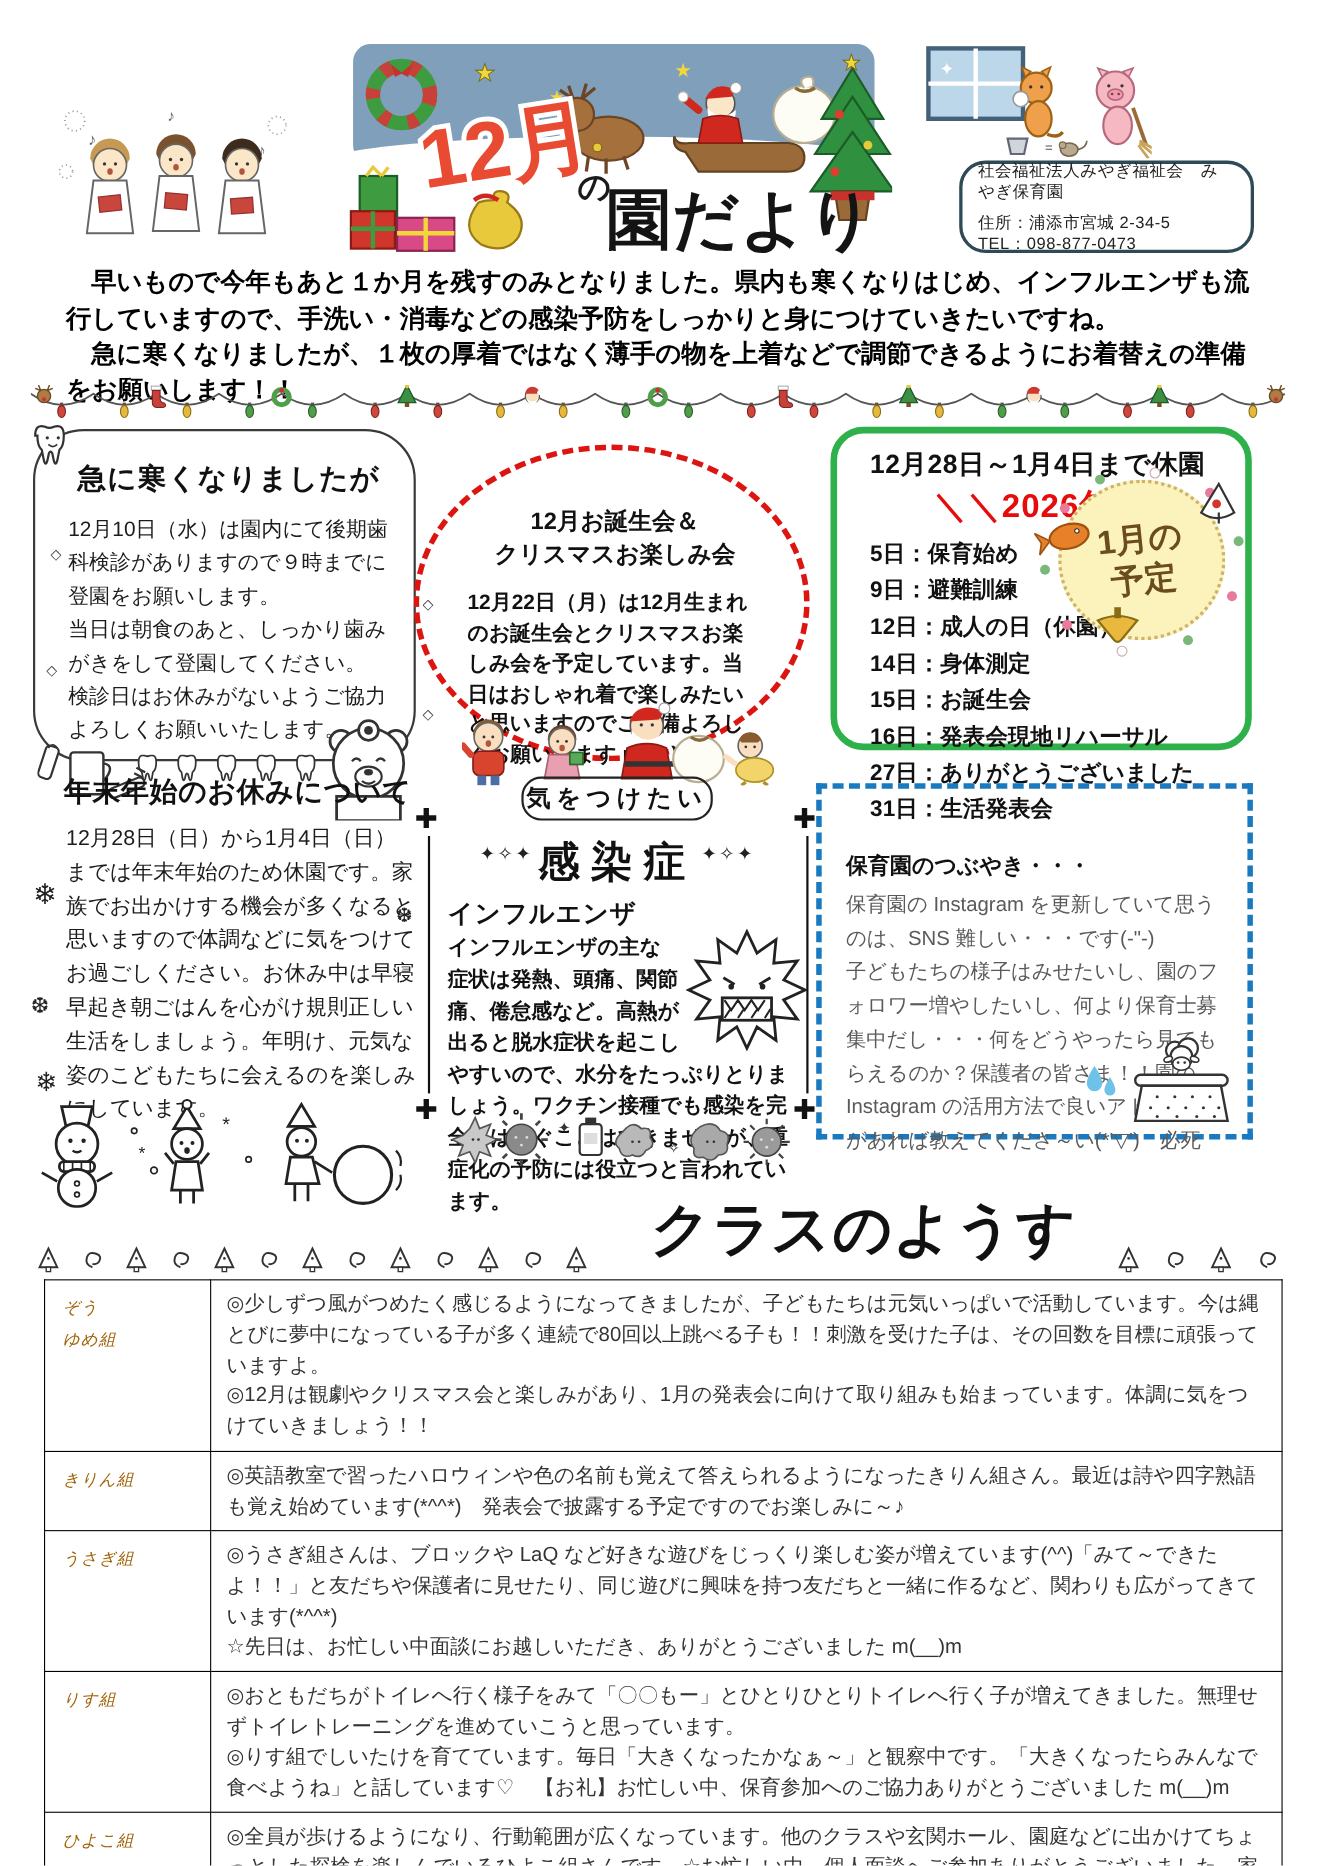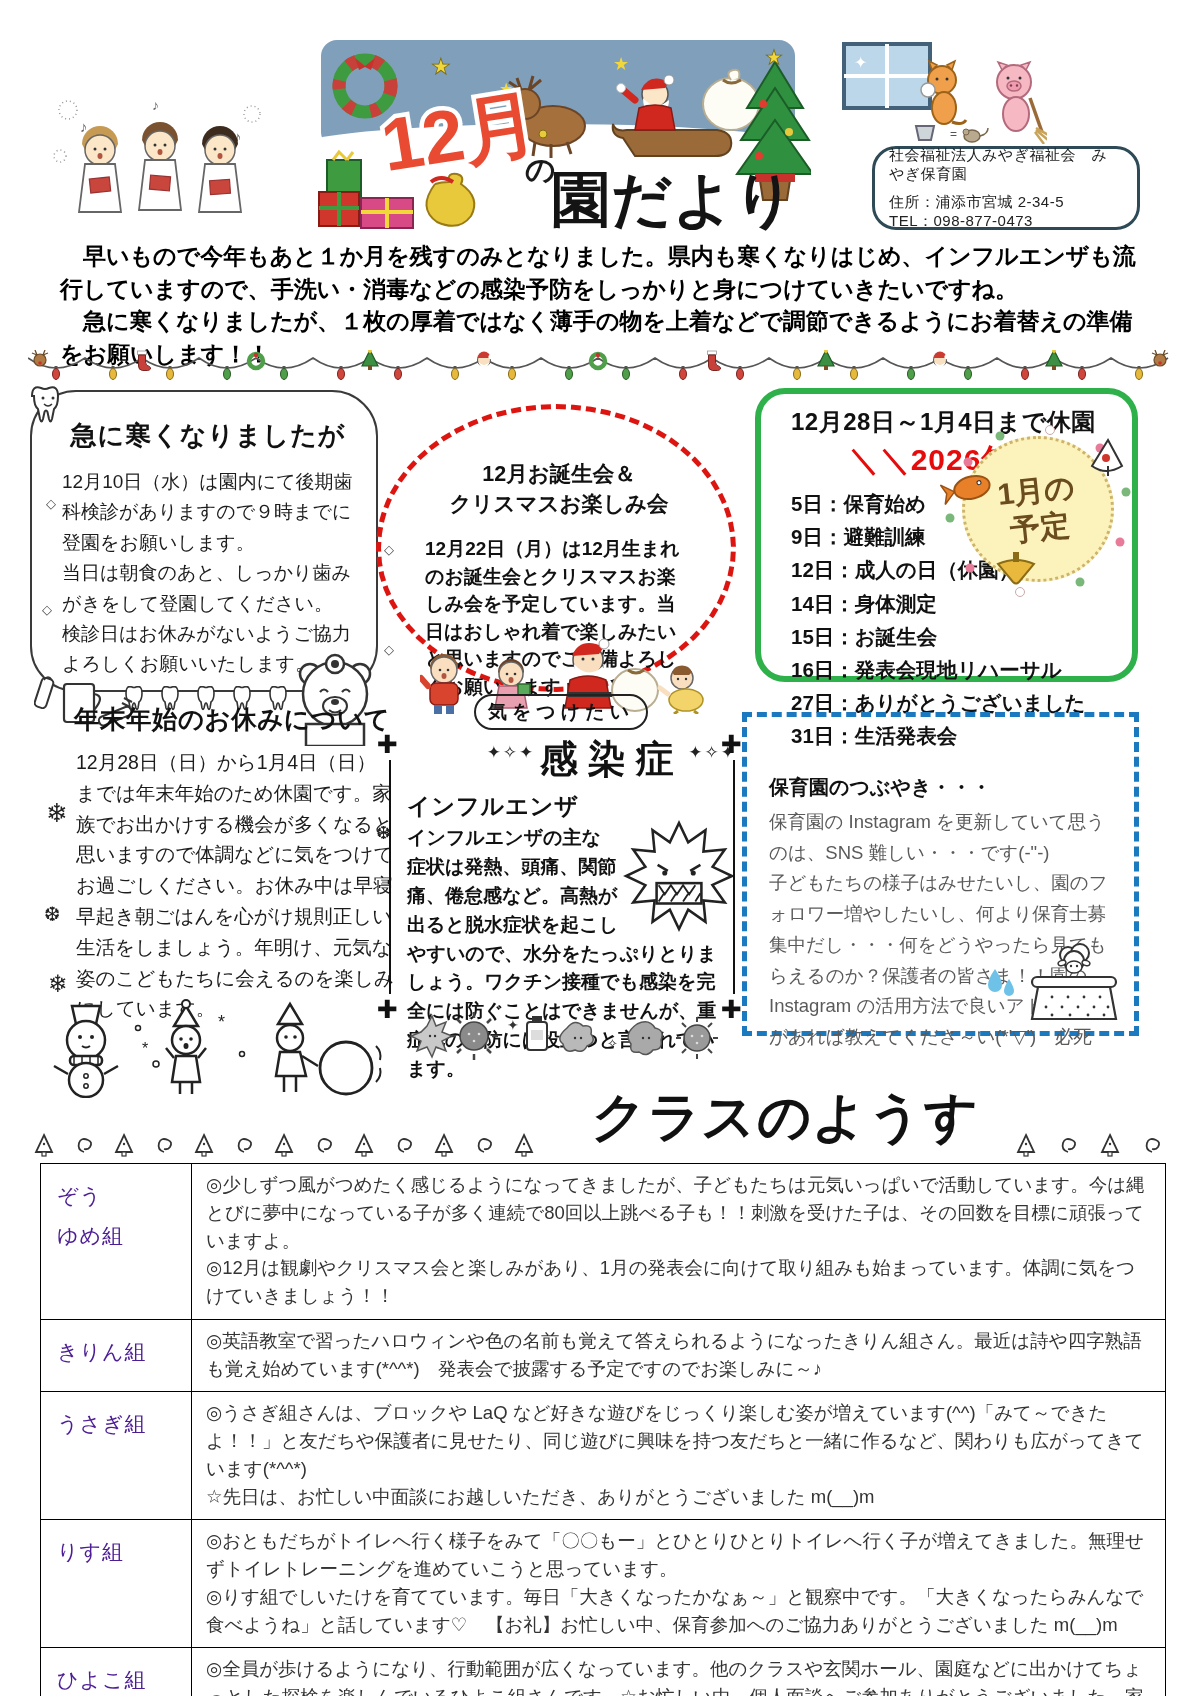--- a/index.html
+++ b/index.html
@@ -49,32 +49,32 @@
   .jan-closed{text-align:left;font-size:24px;font-weight:bold;letter-spacing:0.5px;}
   .jan-year{text-align:center;font-size:30px;font-weight:bold;color:#e60c0c;margin:2px 0 6px 0;letter-spacing:1px;}
   .jan-list div{font-size:20.5px;font-weight:bold;line-height:1.62;color:#111;}
   .jan-badge{position:absolute;right:18px;top:42px;width:152px;height:146px;}
   .jan-badge .bg{position:absolute;inset:0;background:#fcf3bc;border:3px dotted #cdb46a;border-radius:50%;}
   .jan-badge .txt{position:absolute;inset:0;display:flex;align-items:center;justify-content:center;
     font-size:30px;font-weight:bold;color:#6b4c1e;text-align:center;line-height:1.25;transform:rotate(-6deg);}
   .badge-deco-svg{position:absolute;left:-22px;top:-14px;width:196px;height:176px;}
 
   
-  .yearend{left:46px;top:702px;width:352px;height:338px;}
+  .yearend{left:30px;top:702px;width:352px;height:338px;}
   .ye-title{font-size:25.5px;font-weight:bold;letter-spacing:0.5px;margin:0 0 10px 28px;}
   .ye-body{font-size:19.5px;line-height:1.58;color:#1c1c1c;margin-left:30px;width:318px;}
   .fl{position:absolute;color:#222;}
   .f1{left:0px;top:96px;font-size:26px;} .f2{left:-2px;top:200px;font-size:20px;}
   .f3{left:2px;top:268px;font-size:24px;} .f4{left:330px;top:120px;font-size:18px;}
   .snow-svg{left:0px;bottom:-58px;width:350px;height:100px;}
 
   .infection{left:385px;top:694px;width:352px;height:346px;}
-  .inf-badge{width:170px;margin:0 auto;border:2.5px solid #222;border-radius:18px;text-align:center;
-    font-size:19px;font-weight:bold;letter-spacing:5px;padding:3px 0;}
-  .inf-title-row{text-align:right;margin-top:4px;}
+  .inf-badge{width:170px;margin:12px auto;border:2.5px solid #222;border-radius:18px;text-align:center;
+    font-size:22px;font-weight:bold;letter-spacing:5px;padding:3px 0;}
+  .inf-title-row{text-align:center;margin-top:4px;}
   .inf-title{font-size:38px;font-weight:900;letter-spacing:10px;}
   .spark{font-size:17px;color:#222;vertical-align:14px;letter-spacing:2px;}
   .inf-sub{font-size:23px;font-weight:900;margin:6px 0 2px 22px;letter-spacing:1px;}
   .inf-body{font-size:19px;font-weight:bold;line-height:1.52;color:#111;margin:0 10px 0 22px;}
   .monster-svg{float:right;width:112px;height:112px;margin:-4px -8px 2px 4px;}
   .inf-line{position:absolute;top:66px;bottom:46px;width:0;border-left:2.5px solid #111;}
   .inf-line .cr{position:absolute;left:-14px;font-size:25px;font-weight:900;color:#111;}
   .cr-t{top:-30px;} .cr-b{bottom:-30px;}
   .lineL{left:4px;} .lineR{right:2px;}
   .virus-svg{position:absolute;left:14px;bottom:-26px;width:330px;height:58px;}
@@ -86,21 +86,21 @@
   .sheep-svg{position:absolute;right:10px;bottom:6px;width:100px;height:84px;}
 
   
   .class-heading{left:555px;top:1082px;width:460px;text-align:center;font-size:53px;font-weight:900;
     letter-spacing:1px;transform:skewX(-4deg);}
   .garl-l{left:28px;top:1128px;width:532px;height:30px;}
   .garl-r{left:1010px;top:1128px;width:178px;height:30px;}
 
   table.classes{position:absolute;left:40px;top:1163px;width:1126px;border-collapse:collapse;}
   table.classes td{border:1.7px solid #000;vertical-align:top;}
-  td.lbl{width:128px;font-size:21px;color:#4c1d95;padding:12px 6px 0 16px;line-height:1.9;letter-spacing:1px;}
+  td.lbl{width:128px;font-size:15px;color:#a16207;padding:12px 6px 0 16px;line-height:1.9;letter-spacing:1px;font-style:italic;}
   td.txt{font-size:18.5px;color:#333;padding:7px 12px 9px 14px;line-height:1.5;}
 </style>
 </head>
 <body>
 
 <svg class="abs kids-svg" viewBox="0 0 215 142">
   <circle cx="16" cy="18" r="9" fill="none" stroke="#999" stroke-width="1.5" stroke-dasharray="1,3"></circle>
   <circle cx="8" cy="64" r="6" fill="none" stroke="#999" stroke-width="1.5" stroke-dasharray="1,3"></circle>
   <circle cx="200" cy="22" r="8" fill="none" stroke="#999" stroke-width="1.5" stroke-dasharray="1,3"></circle>
   <text x="28" y="40" font-size="15" fill="#666">♪</text>

